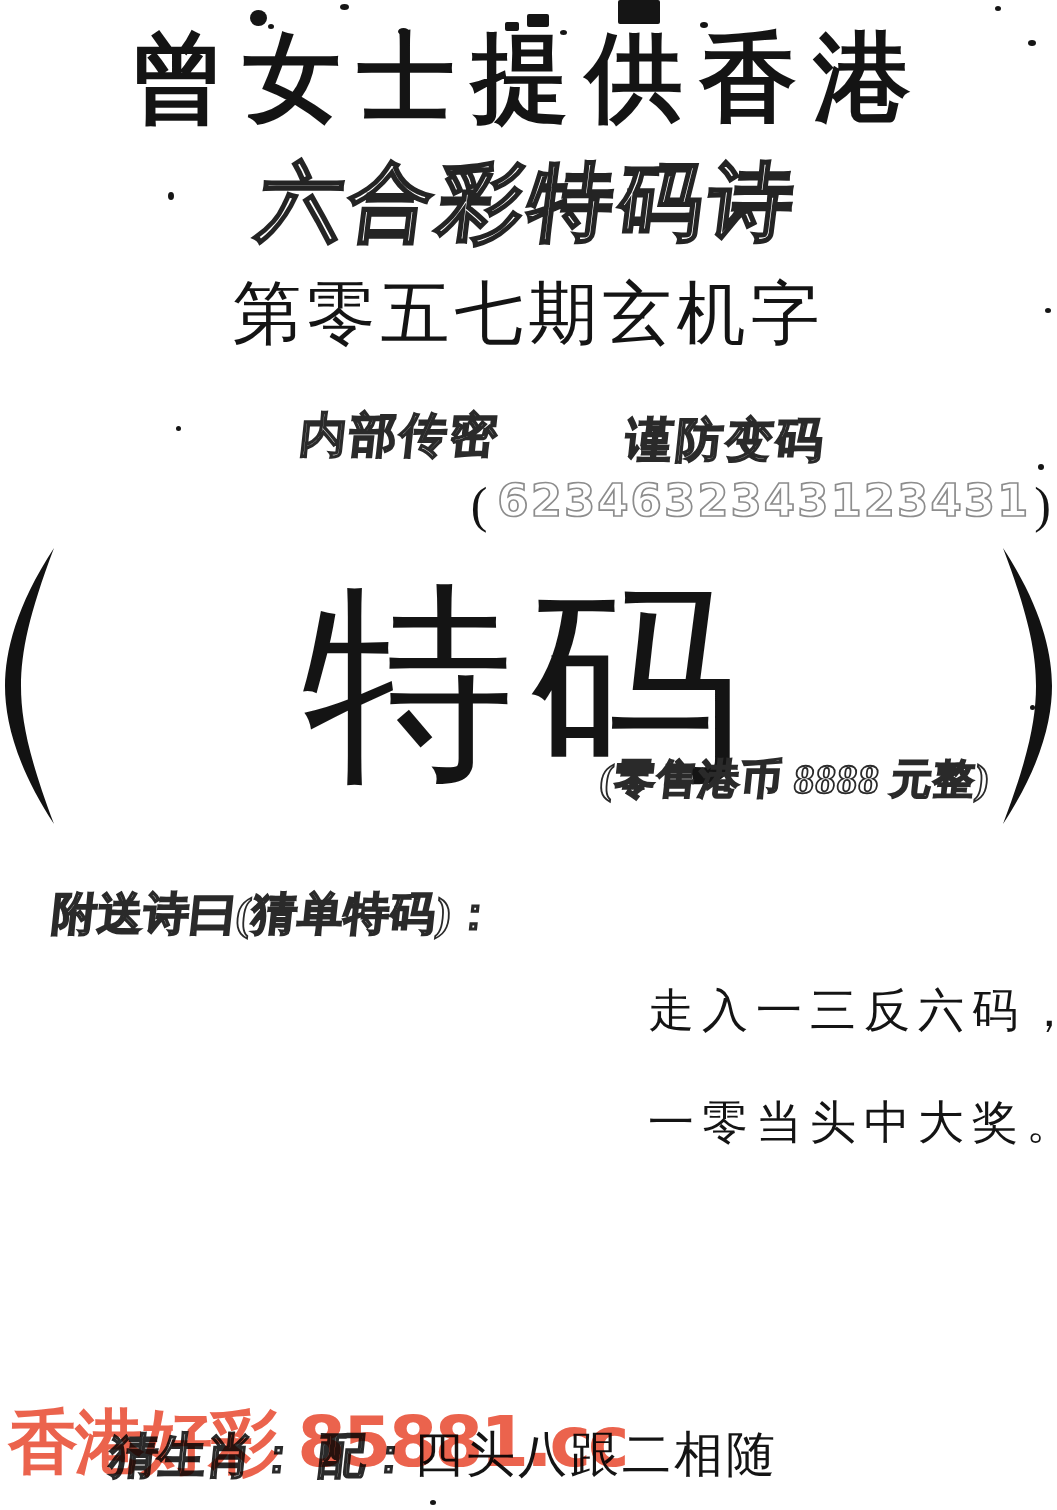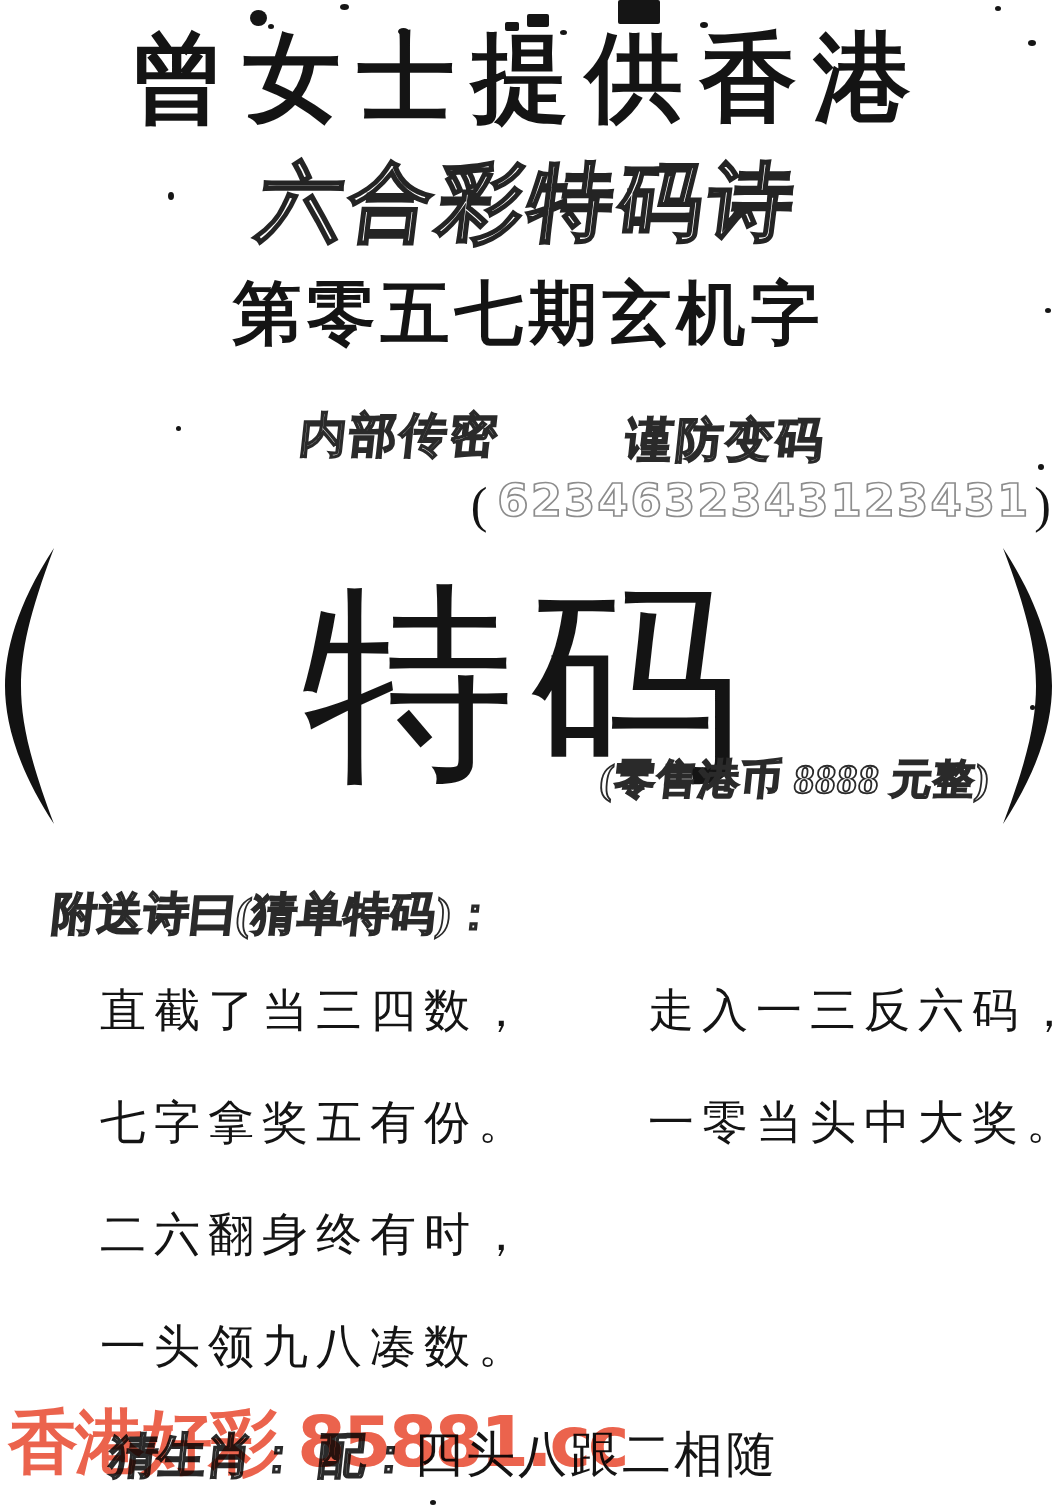--- a/index.html
+++ b/index.html
@@ -27,21 +27,21 @@
     font-weight:bold;color:#ffffff;
     -webkit-text-stroke:1.7px #8d8d8d;
     letter-spacing:2px;
   }
   
   .title1{position:absolute;top:26px;left:0;right:0;text-align:center;
     font-size:97px;font-weight:bold;letter-spacing:17px;line-height:1.1;white-space:nowrap;}
   .title2{position:absolute;top:146px;left:0;right:0;text-align:center;font-size:84px;white-space:nowrap;}
   .title2 .outline{-webkit-text-stroke:2.4px #242424;letter-spacing:6px;}
   .title3{position:absolute;top:268px;left:0;right:0;text-align:center;
-    font-size:69px;font-weight:bold;letter-spacing:5px;white-space:nowrap;}
+    font-size:69px;font-weight:normal;letter-spacing:5px;white-space:nowrap;}
   .label-left{position:absolute;top:404px;left:300px;font-size:47px;letter-spacing:3px;}
   .label-right{position:absolute;top:409px;left:626px;font-size:47px;letter-spacing:3px;}
   .code-row{position:absolute;top:474px;left:0;right:0;text-align:right;white-space:nowrap;}
   .code-row .paren{font-size:50px;font-weight:normal;vertical-align:-6px;letter-spacing:6px;}
   .code-row .bubble{font-size:45px;}
   .big-row{position:absolute;top:536px;left:0;right:0;height:300px;
     display:flex;justify-content:space-between;align-items:center;gap:14px;}
   .special-code{font-size:212px;line-height:1;letter-spacing:14px;font-weight:normal;white-space:nowrap;}
   .big-paren{flex:0 0 auto;}
   .price{position:absolute;top:752px;left:600px;font-size:41px;letter-spacing:1px;white-space:nowrap;}
@@ -122,26 +122,20 @@
   </div>
 
   <div class="price">
     <span class="outline-thin">(零售港币 8888 元整)</span>
   </div>
 
   <div class="poem-intro">
     <span class="outline-thin">附送诗曰(猜单特码)：</span>
   </div>
 
-  <div class="poem-col left solid">
-    <span>直截了当三四数，</span>
-    <span>七字拿奖五有份。</span>
-    <span>二六翻身终有时，</span>
-    <span>一头领九八凑数。</span>
-  </div>
   <div class="poem-col right solid">
     <span>走入一三反六码，</span>
     <span>一零当头中大奖。</span>
   </div>
 
   <div class="bottom-row">
     <span class="outline-thin">猜生肖：</span>
     <span class="outline-thin seg-gap">配：</span>
     <span class="solid">四头八跟二相随</span>
   </div>

